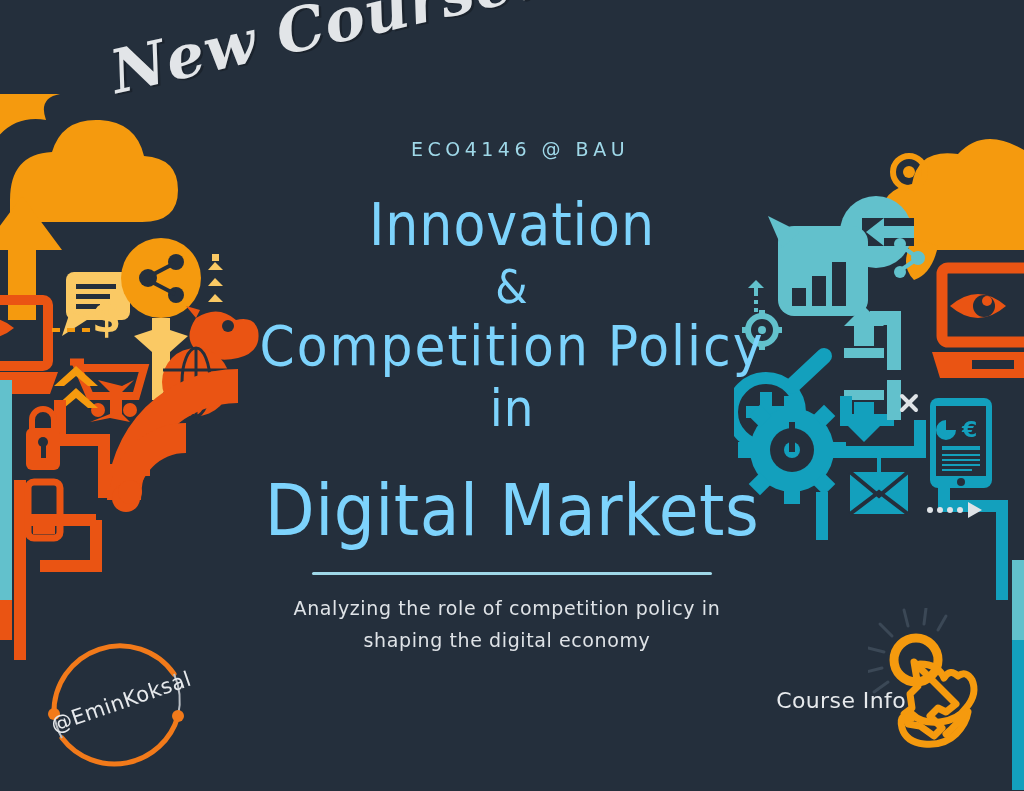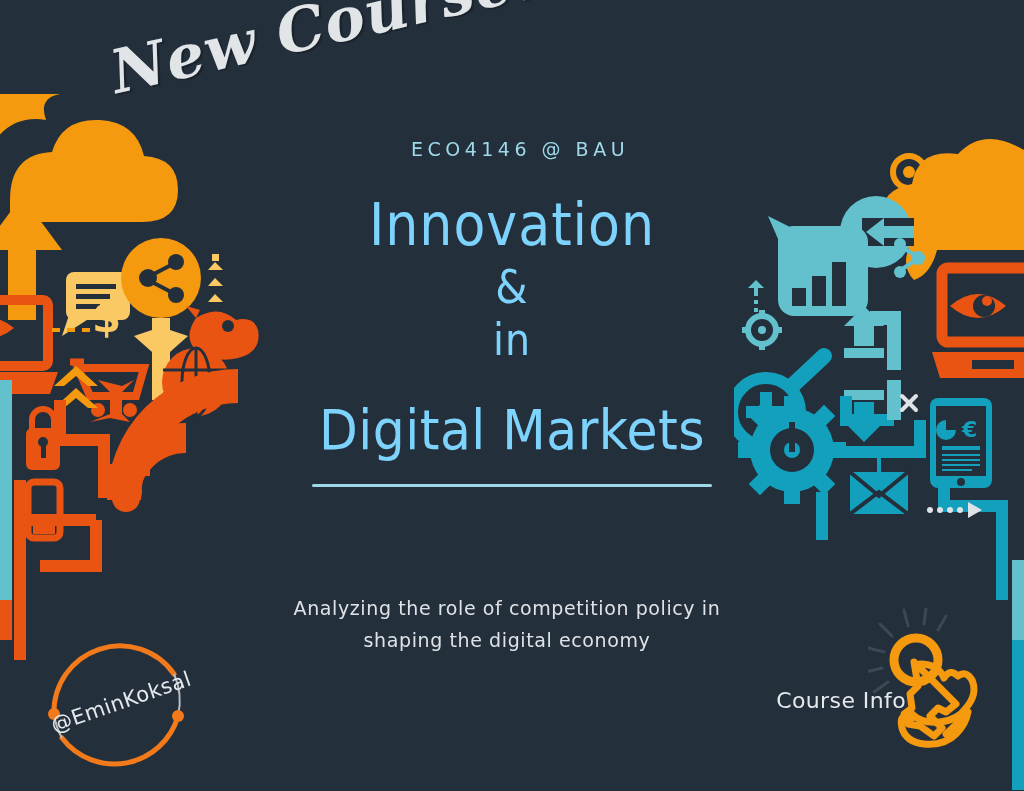--- a/index.html
+++ b/index.html
@@ -86,22 +86,22 @@
     font-family: "DejaVu Sans Condensed", "DejaVu Sans", sans-serif;
     color: #7dd3fc;
     font-weight: 400;
     line-height: 1.0;
     letter-spacing: 1px;
     white-space: nowrap;
   }
   .title-l1 { font-size: 58px; margin-bottom: 10px; }
   .title-l2 { font-size: 46px; margin-bottom: 8px; }
   .title-l3 { font-size: 56px; letter-spacing: 2px; margin-bottom: 8px; }
-  .title-l4 { font-size: 44px; margin-bottom: 6px; }
-  .title-l5 { font-size: 56px; letter-spacing: 0.5px; margin-top: 40px; }
+  .title-l4 { font-size: 52px; margin-bottom: 6px; }
+  .title-l5 { font-size: 72px; letter-spacing: 0.5px; margin-top: 40px; }
 
   .title-divider {
     width: 400px;
     height: 3px;
     background: #9fd8e8;
     margin: 26px auto 0 auto;
     border-radius: 2px;
   }
 
   .subtitle {
@@ -417,20 +417,21 @@
   <div class="edge-bar edge-bar-right-teal"></div>
   <div class="edge-bar edge-bar-right-cyan"></div>
 
   <div class="new-course">New Course!</div>
 
   <div class="course-code">ECO4146 @ BAU</div>
 
   <div class="title-block">
     <div class="title-line title-l1">Innovation</div>
     <div class="title-line title-l2">&amp;</div>
+    <div class="title-line title-l3">Competition Policy</div>
     <div class="title-line title-l4">in</div>
     <div class="title-line title-l5">Digital Markets</div>
     <div class="title-divider"></div>
   </div>
 
   <div class="subtitle">
     <div>Analyzing the role of competition policy in</div>
     <div>shaping the digital economy</div>
   </div>
 

